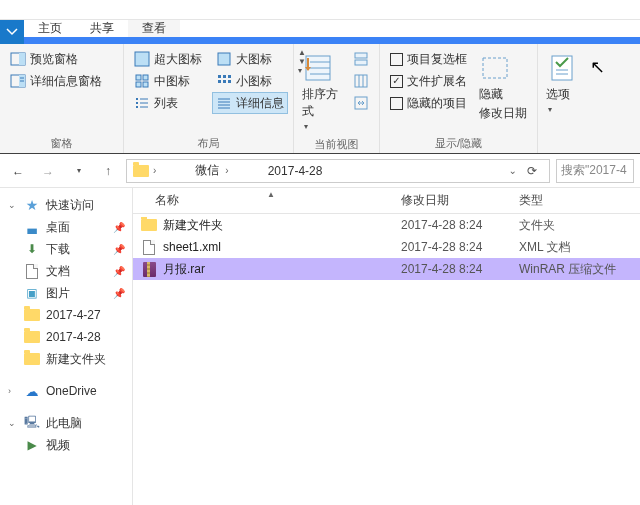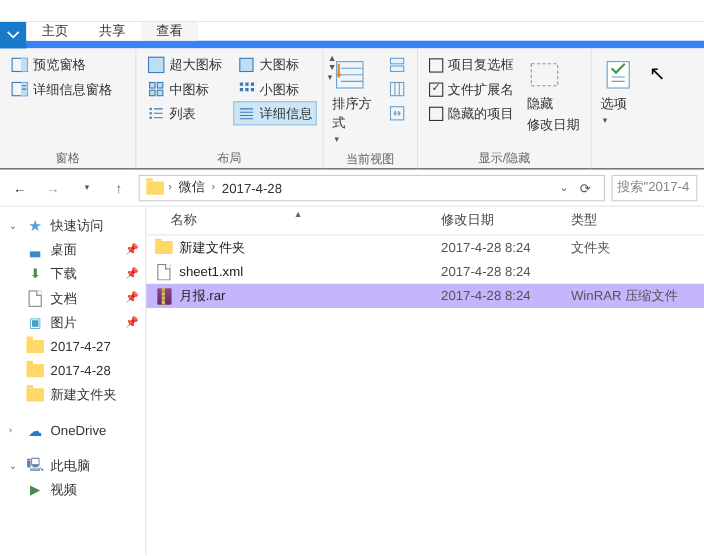--- a/index.html
+++ b/index.html
@@ -27,21 +27,21 @@
 .chk { width:13px; height:13px; border:1px solid #333; display:inline-flex; align-items:center; justify-content:center; font-size:10px; line-height:1; }
 .chk.checked::before { content:"✓"; color:#333; }
 .chev { font-size:8px; color:#555; margin-left:2px;}
 
 
 .addr { display:flex; align-items:center; height:34px; padding:4px 6px; gap:6px; border-bottom:1px solid #e5e5e5; }
 .nav-arrow { width:24px; height:24px; display:flex; align-items:center; justify-content:center; color:#999; border-radius:2px; }
 .nav-arrow.enabled { color:#333; }
 .up-ico { color:#555; }
 .path { flex:1; display:flex; align-items:center; gap:4px; border:1px solid #ccc; height:24px; padding:0 6px; }
-.path-item { display:flex; align-items:center; gap:2px; padding:2px 2px;}
+.path-item { display:flex; align-items:center; gap:2px; padding:2px 2px;margin-left:33px;}
 .path-sep { color:#666; font-size:10px;}
 .refresh { width:22px; } 
 .searchbox { width:78px; border:1px solid #ccc; height:24px; display:flex; align-items:center; padding:0 4px; color:#888;}
 .dropdown-v { color:#666; font-size:10px; margin-left:auto;}
 
 
 .panes { display:flex; height:calc(505px - 20px - 24px - 110px - 34px); }
 .navpane { width:133px; border-right:1px solid #e5e5e5; overflow:hidden; padding-top:6px;}
 .navitem { display:flex; align-items:center; gap:6px; padding:3px 6px 3px 8px; height:22px; position:relative;}
 .navitem .pin { position:absolute; right:6px; color:#6a6a6a; font-size:10px;}
@@ -406,20 +406,21 @@
       <div class="col type">文件夹</div>
     </div>
     <div class="filerow">
       <div class="col name">
           <span class="nav-ico">
             <span class="doc-ico"></span>
           </span>
           <span>sheet1.xml</span>
         </div>
       <div class="col date">2017-4-28 8:24</div>
+      <div class="col type">XML 文档</div>
     </div>
     <div class="filerow selected">
       <div class="col name">
           <span class="nav-ico">
             <span class="rar-ico"></span>
           </span>
           <span>月报.rar</span>
         </div>
       <div class="col date">2017-4-28 8:24</div>
       <div class="col type">WinRAR 压缩文件</div>

